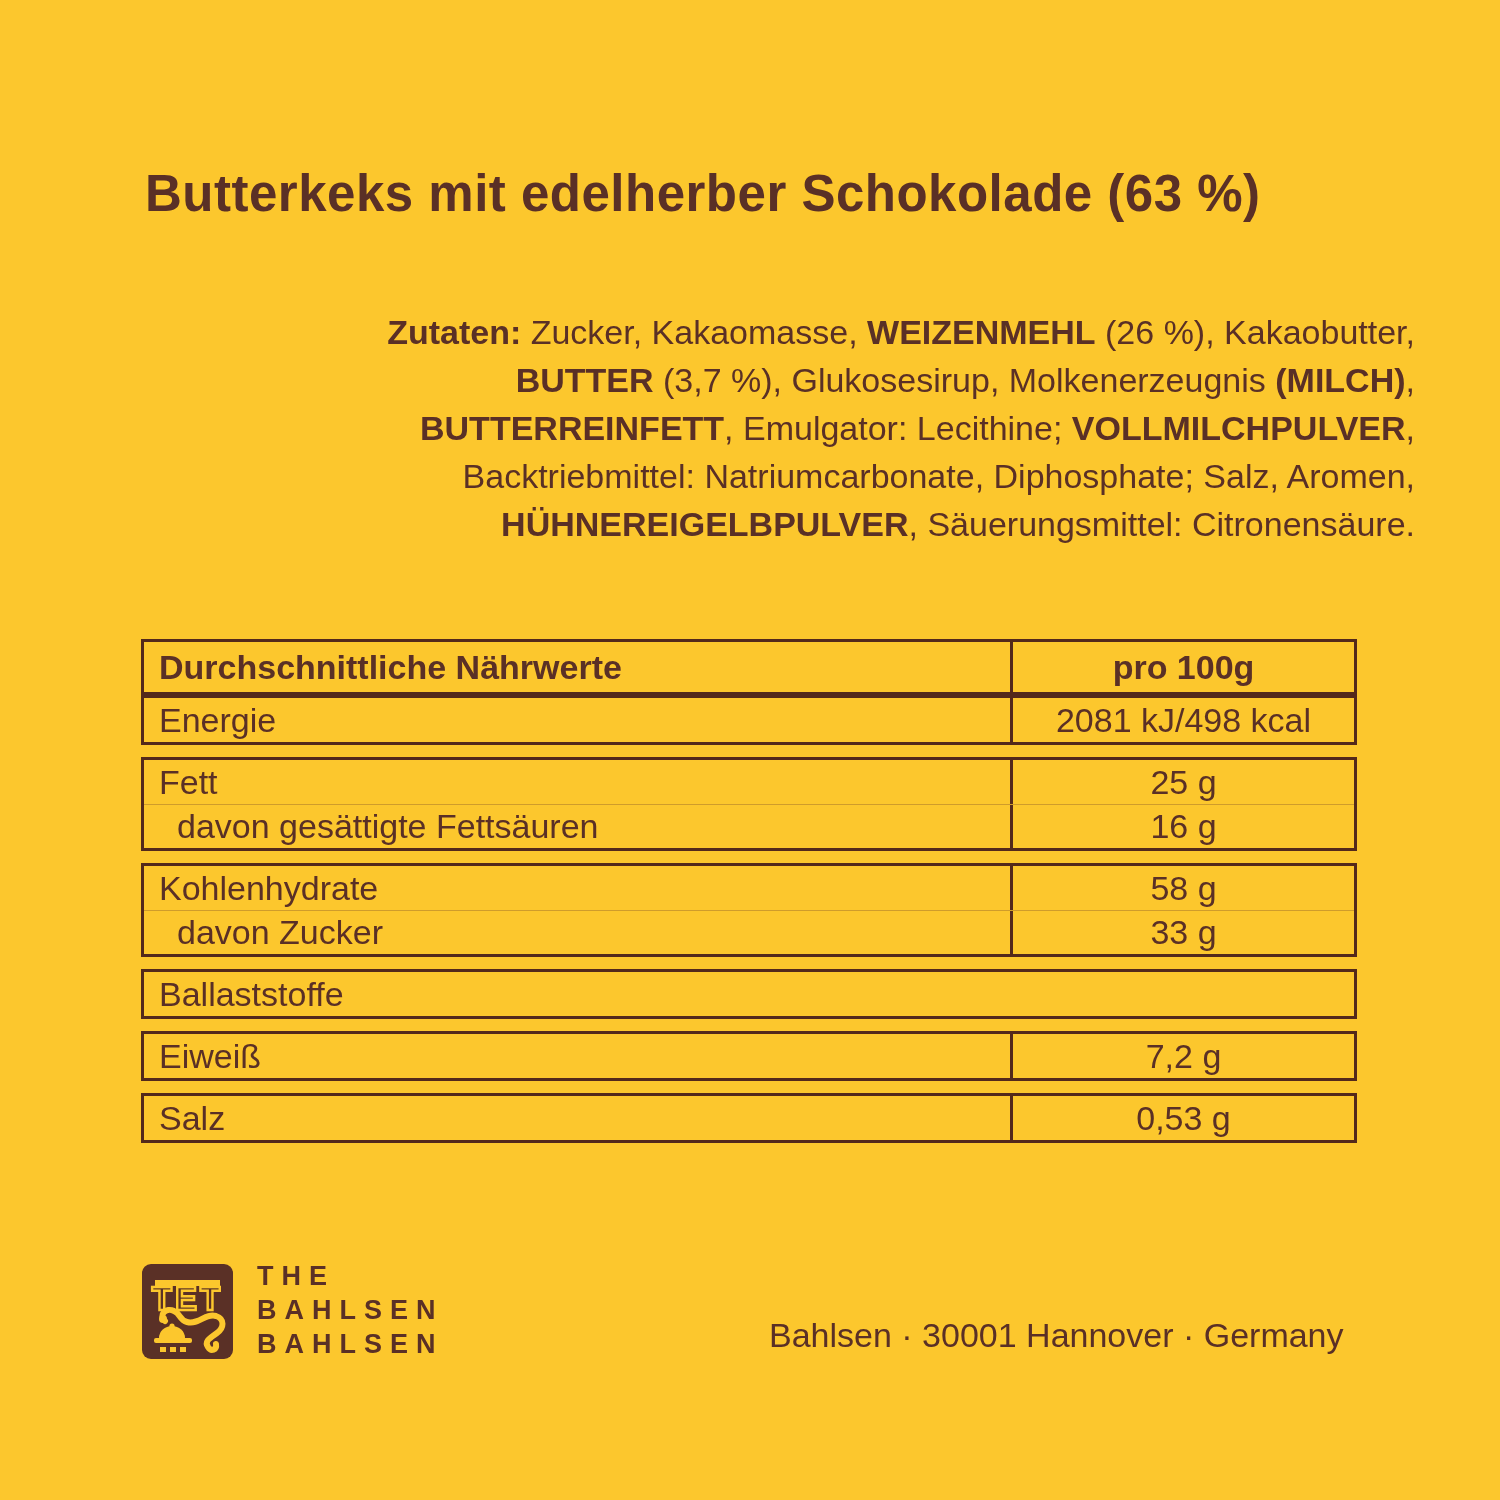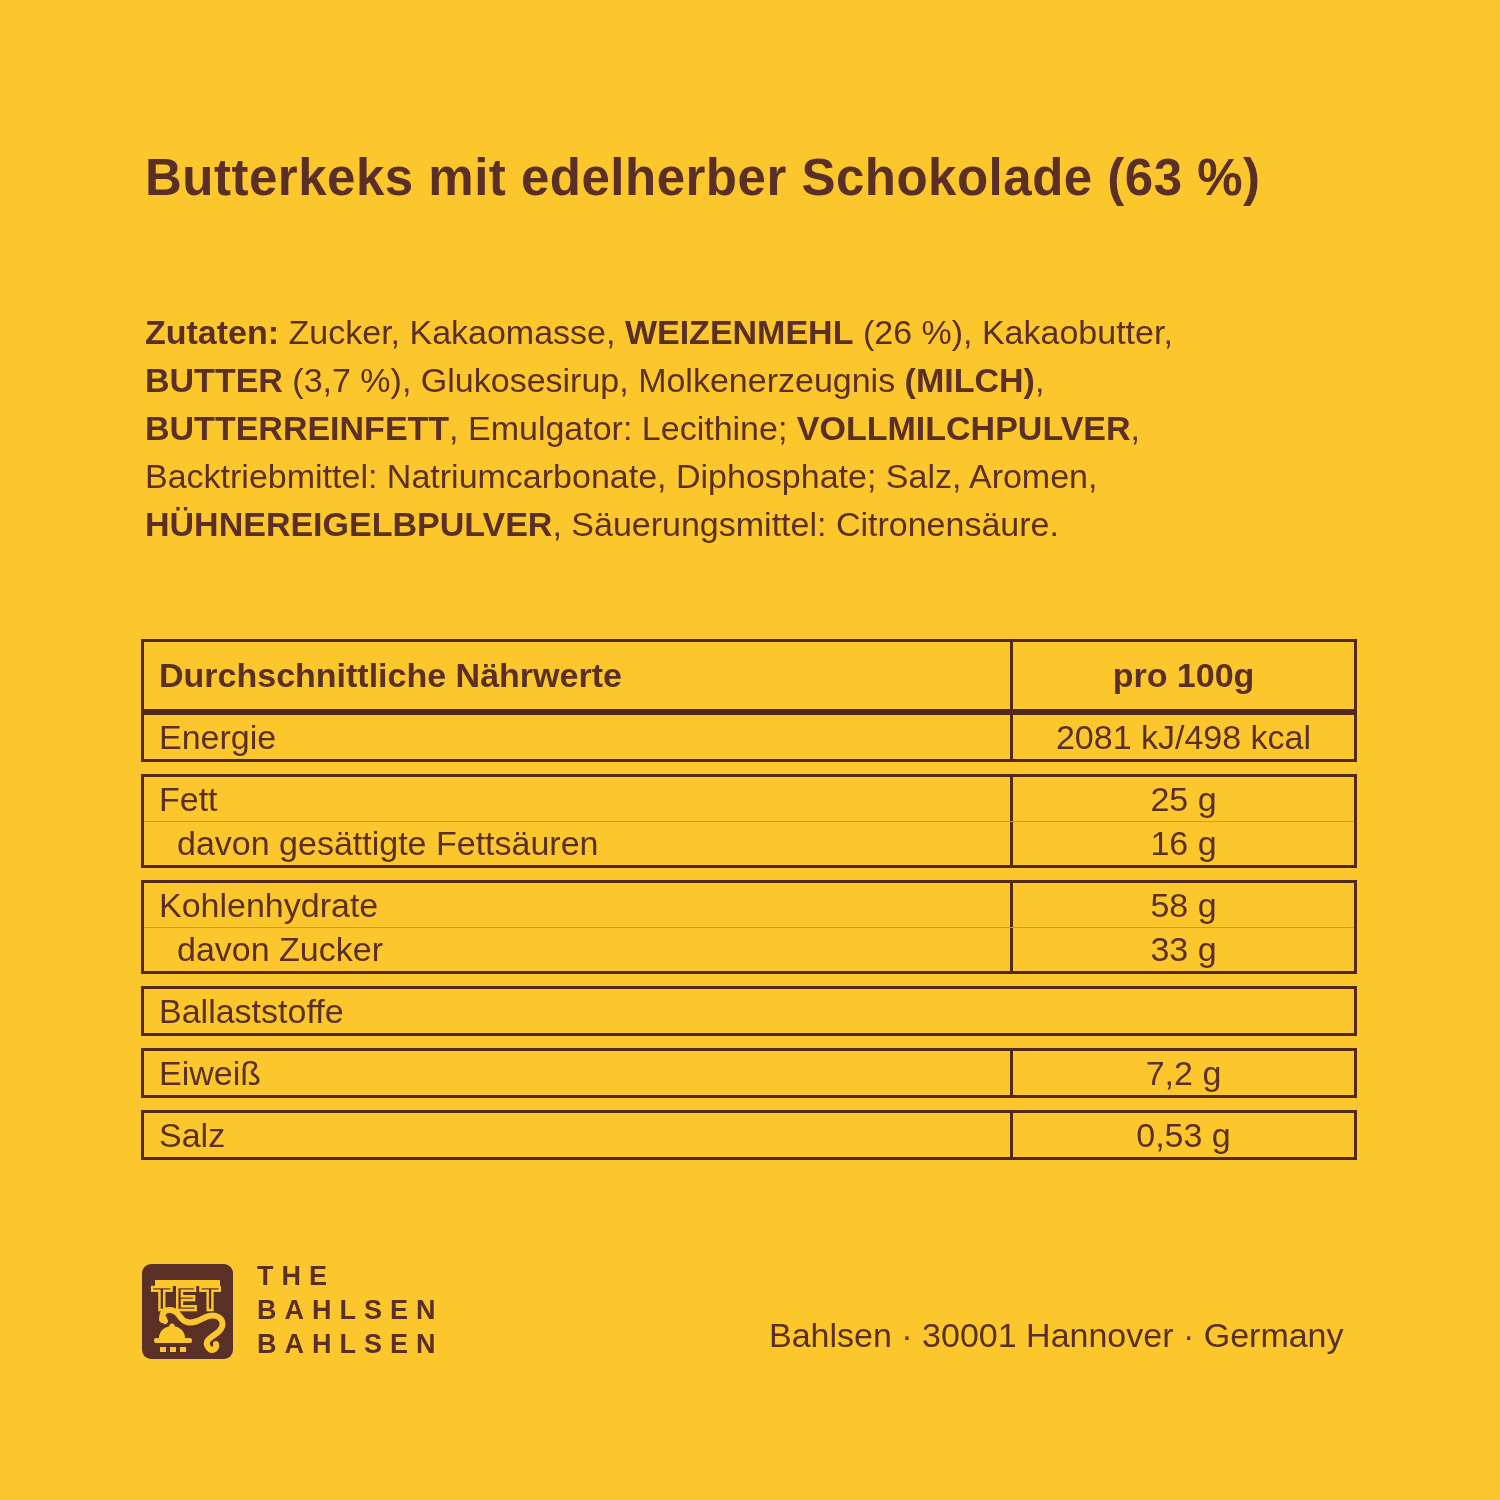--- a/index.html
+++ b/index.html
@@ -12,30 +12,30 @@
   body{
     background:var(--yellow);
     font-family:"Liberation Sans", sans-serif;
     color:var(--brown);
     position:relative;
     overflow:hidden;
   }
   .b{font-weight:700;}
   
   .title{
-    position:absolute;left:145px;top:148px;
+    position:absolute;left:145px;top:164px;
     font-size:51px;font-weight:700;letter-spacing:.5px;
     white-space:nowrap;
   }
   
   .ingredients{
     position:absolute;left:145px;top:308px;width:1270px;
     font-size:34px;line-height:48px;
   }
-  .ing-line{white-space:nowrap;}
+  .ing-line{white-space:nowrap;text-align:right;}
   
   .ntable{
     position:absolute;left:141px;top:639px;width:1216px;
   }
   .tgroup{
     border:3px solid var(--line);
     background:transparent;
     margin-top:12px;
   }
   .tgroup:first-child{margin-top:0;}
@@ -47,21 +47,21 @@
     flex:1;display:flex;align-items:center;
     padding-left:15px;white-space:nowrap;
   }
   .trow .lbl.indent{padding-left:33px;}
   .trow .val{
     width:344px;border-left:3px solid var(--line);
     display:flex;align-items:center;justify-content:center;
     white-space:nowrap;
   }
   .trow.sub{border-top:1px solid rgba(90,48,38,.28);}
-  .thead .trow{height:67px;}
+  .thead .trow{height:50px;}
   
   .brand-logo{position:absolute;left:142px;top:1264px;}
   .brand-name{
     position:absolute;left:257px;top:1259px;
     font-size:27px;font-weight:700;letter-spacing:8px;
     line-height:34px;white-space:nowrap;
   }
   
   .footer{
     position:absolute;left:769px;top:1316px;

